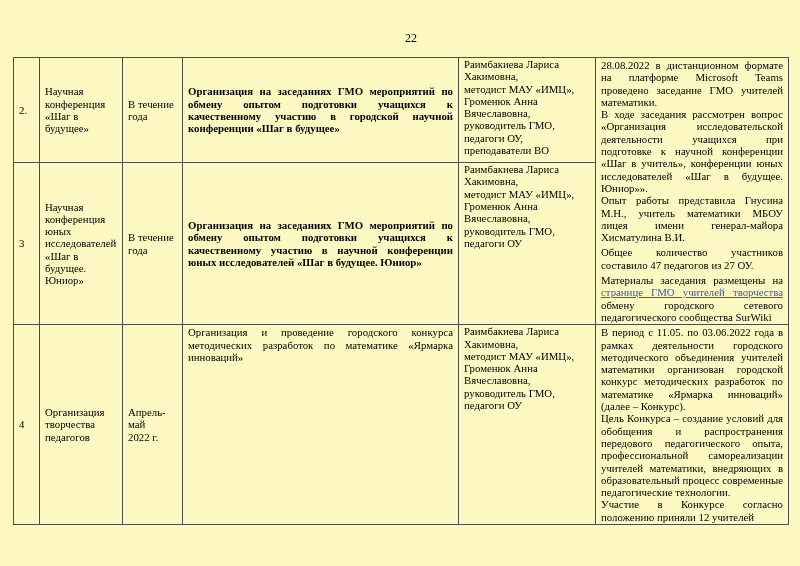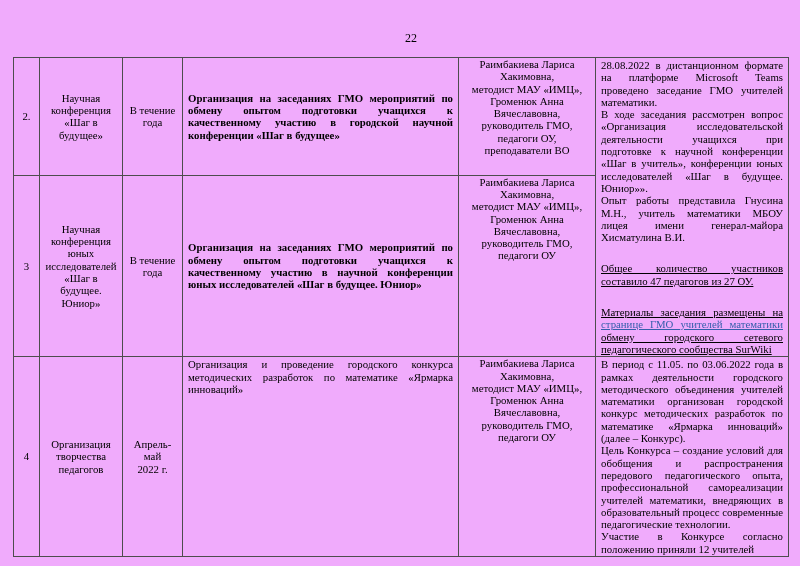--- a/index.html
+++ b/index.html
@@ -1,20 +1,20 @@
 <!DOCTYPE html>
 <html><head>
 <meta charset="utf-8">
 <style>
   html, body { margin: 0; padding: 0; background: #e8e8e8; }
   .page {
     position: relative;
     width: 800px;
     height: 566px;
-    background: #f0abfc;
+    background: #fef9c3;
     font-family: "Liberation Serif", "DejaVu Serif", serif;
     color: #000000;
     overflow: hidden;
   }
   .page-number {
     position: absolute;
     top: 31px;
     left: 0;
     width: 822px;
     text-align: center;
@@ -28,27 +28,27 @@
     border-collapse: collapse;
     table-layout: fixed;
     font-size: 10.8px;
     line-height: 12.3px;
   }
   table.doc-table td {
     border: 1px solid #4d4d4d;
     padding: 1px 5px;
     overflow: hidden;
   }
-  td.center { text-align: center; vertical-align: middle; }
+  td.center { vertical-align: middle; }
   td.justify { text-align: justify; }
   td.v-mid { vertical-align: middle; font-weight: bold; }
   td.v-top { vertical-align: top; }
   .pre { white-space: pre-line; }
   td.results p { margin: 0; text-align: justify; }
-  td.results p.gap { margin-top: 19px; text-decoration: underline; }
+  td.results p.gap { margin-top: 3px; }
   a.doc-link {
     color: #355eac;
     text-decoration: underline;
     cursor: pointer;
   }
 </style>
 </head>
 <body>
 
 <div class="page">
@@ -81,21 +81,21 @@
 Громенюк Анна
 Вячеславовна,
 руководитель ГМО,
 педагоги ОУ,
 преподаватели ВО</td>
       <td class="results v-top" rowspan="2">
         <p>28.08.2022 в дистанционном формате на платформе Microsoft Teams проведено заседание ГМО учителей математики.</p>
         <p>В ходе заседания рассмотрен вопрос «Организация исследовательской деятельности учащихся при подготовке к научной конференции «Шаг в учитель», конференции юных исследователей «Шаг в будущее. Юниор»».</p>
         <p>Опыт работы представила Гнусина М.Н., учитель математики МБОУ лицея имени генерал-майора Хисматулина В.И.</p>
         <p class="gap">Общее количество участников составило 47 педагогов из 27 ОУ.</p>
-        <p class="gap"><span>Материалы заседания размещены на</span> <a class="doc-link">странице ГМО учителей математики</a> <span>обмену городского сетевого педагогического сообщества SurWiki</span></p>
+        <p class="gap"><span>Материалы заседания размещены на</span> <a class="doc-link">странице ГМО учителей творчества</a> <span>обмену городского сетевого педагогического сообщества SurWiki</span></p>
       </td>
     </tr>
 
     <tr style="height:155px">
       <td class="center">3</td>
       <td class="center pre">Научная
 конференция
 юных
 исследователей
 «Шаг в

